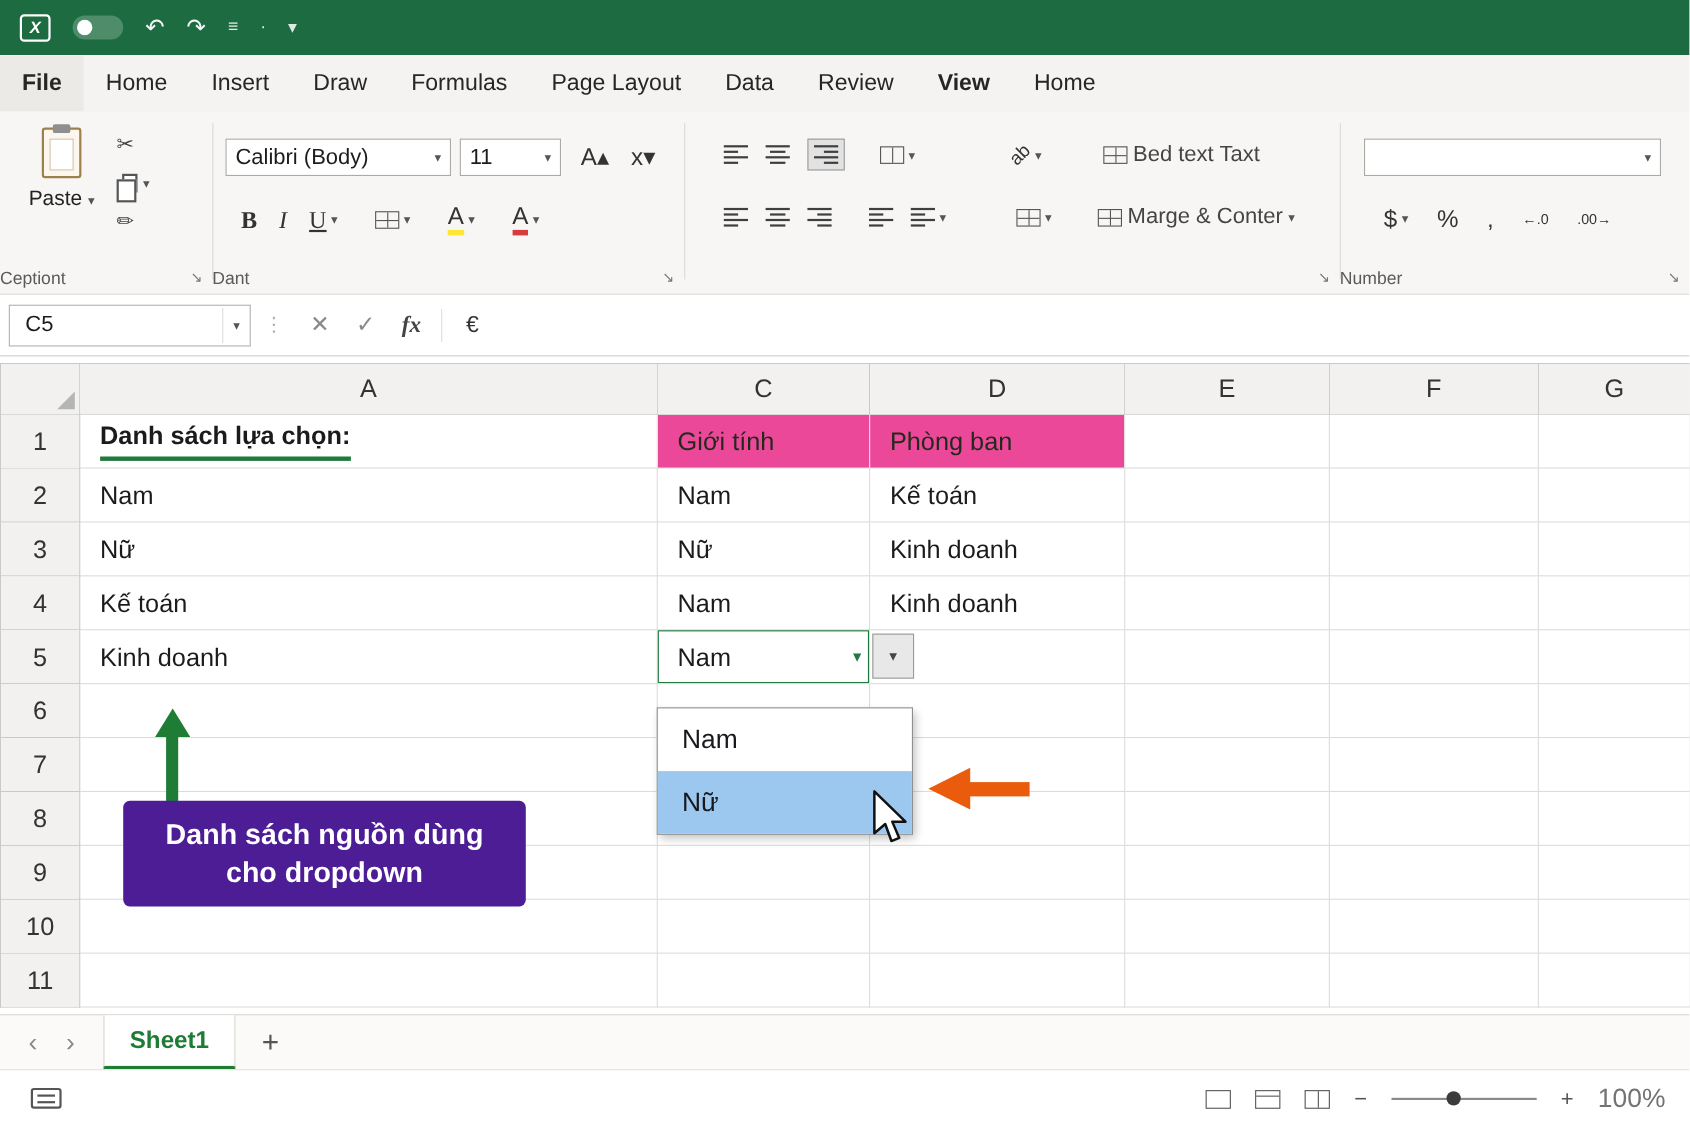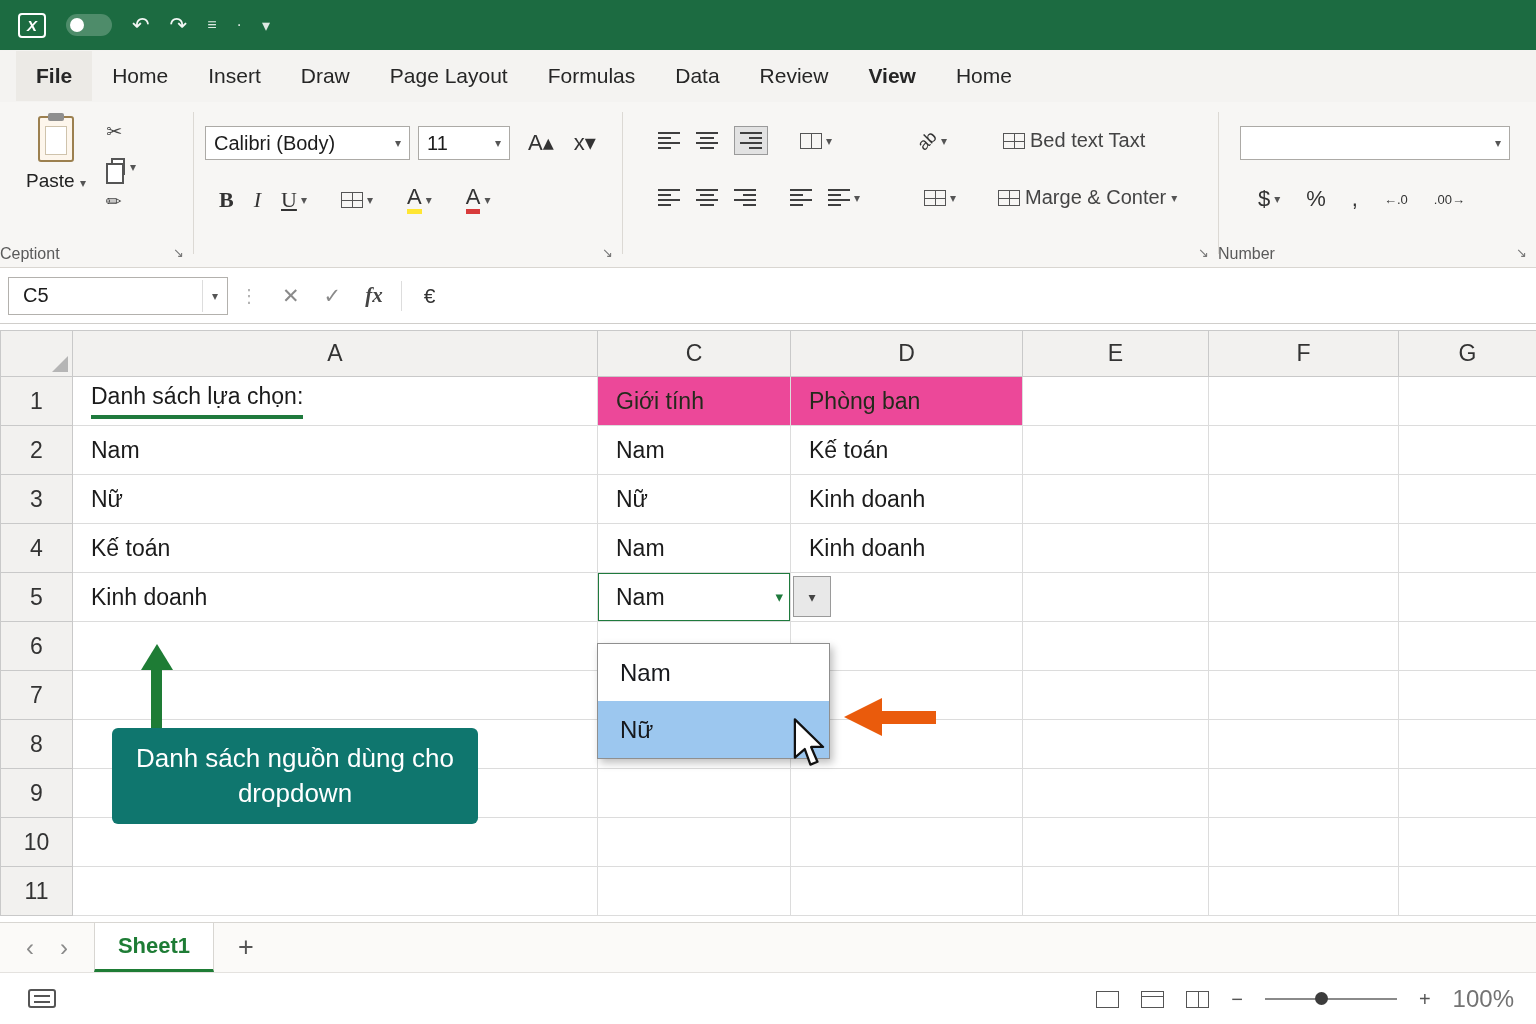--- a/index.html
+++ b/index.html
@@ -16,21 +16,21 @@
   .tb-pill{width:46px;height:22px;background:#4e8c6a;border-radius:11px;position:relative;display:inline-block}
   .tb-pill .knob{position:absolute;left:4px;top:4px;width:14px;height:14px;border-radius:50%;background:#fff}
   .tb-ic{font-size:21px;color:#fff;opacity:.95}
   .tb-ic.sm{font-size:16px;opacity:.85}
   .tb-search{position:absolute;left:1075px;top:9px;width:445px;height:33px;border-radius:4px;
     background:rgba(255,255,255,.45);display:flex;align-items:center;padding-left:26px;
     font-size:20px;color:#17301f}
 
   
   #menubar{position:absolute;left:0;top:50px;width:1536px;height:52px;background:#f4f3f1;
-    display:flex;align-items:center;padding-left:16px;font-size:21px;color:#262626}
+    display:flex;align-items:center;font-size:21px;color:#262626}
   .mtab{padding:13px 20px;white-space:nowrap}
   .mtab.file{font-weight:bold;background:#eceae6}
   .mtab.bold{font-weight:bold}
 
   
   #ribbon{position:absolute;left:0;top:102px;width:1536px;height:166px;background:#f7f6f4;
     border-bottom:1px solid #d9d6d1}
   .group{position:absolute;top:0;height:166px}
   .grp-label{position:absolute;bottom:5px;left:0;width:100%;text-align:left;font-size:16px;color:#5a5a5a}
   .launcher{position:absolute;bottom:8px;right:9px;font-size:13px;color:#777}
@@ -86,41 +86,41 @@
   .fcontent{margin-left:16px;font-size:21px;color:#333}
 
   
   #sheet{position:absolute;left:0;top:330px;width:1536px;height:592px;background:#fff}
   #grid{border-collapse:collapse;table-layout:fixed;width:1536px}
   #grid th{background:#f2f1ef;border:1px solid #c9c9c9;font-weight:normal;font-size:23px;color:#333;
     height:46px;text-align:center;position:relative}
   #grid th.rh{width:72px}
   #grid td{height:49px;border:1px solid #dcdcdc;font-size:23px;color:#1b1b1b;padding-left:18px;
     background:#fff;overflow:hidden;white-space:nowrap}
-  #grid td.b{font-weight:normal}
+  #grid td.b{font-weight:bold}
   #grid td.hgreen{background:#ec4899;color:#232a1c}
   .ugreen{display:inline-block;border-bottom:4px solid #1f7a3d;padding-bottom:5px}
   td.selcell{position:relative}
   td.selcell::after{content:"";position:absolute;inset:-1px;border:2px solid #1f7a3d;pointer-events:none}
   .incar{position:absolute;right:7px;top:50%;transform:translateY(-50%);color:#1f7a3d;font-size:15px}
   .tri{position:absolute;right:4px;bottom:4px;width:0;height:0;
     border-left:16px solid transparent;border-bottom:16px solid #b5b5b5}
 
   .dd-btn{position:absolute;left:793px;top:246px;width:38px;height:41px;background:#e8e8e8;
     border:1px solid #9a9a9a;display:flex;align-items:center;justify-content:center;color:#444;font-size:14px}
   .dd-panel{position:absolute;left:597px;top:313px;width:233px;background:#fff;border:1px solid #8f8f8f;
     box-shadow:3px 4px 8px rgba(0,0,0,.25)}
   .dd-item{height:57px;display:flex;align-items:center;padding-left:22px;font-size:24px;color:#16181c}
   .dd-item.hl{background:#9cc7ef}
 
   .g-arrow-head{position:absolute;left:141px;top:314px;width:0;height:0;
     border-left:16px solid transparent;border-right:16px solid transparent;border-bottom:26px solid #1e7c35}
   .g-arrow-shaft{position:absolute;left:151px;top:338px;width:11px;height:62px;background:#1e7c35}
-  .g-box{position:absolute;left:112px;top:398px;width:366px;min-height:96px;background:#0f766e;
-    border-radius:6px;color:#fff;font-weight:normal;font-size:26px;text-align:center;
+  .g-box{position:absolute;left:112px;top:398px;width:366px;min-height:96px;background:#4c1d95;
+    border-radius:6px;color:#fff;font-weight:bold;font-size:26px;text-align:center;
     display:flex;align-items:center;justify-content:center;padding:12px 22px;line-height:1.35}
   .o-box{position:absolute;left:935px;top:358px;width:446px;height:60px;background:#ea5b0c;border-radius:4px;
     color:#fff;font-weight:bold;font-size:26px;display:flex;align-items:center;justify-content:center;white-space:nowrap}
   .o-arrow-shaft{position:absolute;left:880px;top:381px;width:56px;height:13px;background:#ea5b0c}
   .o-arrow-head{position:absolute;left:844px;top:368px;width:0;height:0;
     border-top:19px solid transparent;border-bottom:19px solid transparent;border-right:38px solid #ea5b0c}
   .cursor{position:absolute;left:792px;top:388px}
 
   
   #sheetbar{position:absolute;left:0;top:922px;width:1536px;height:50px;background:#fbfaf8;
@@ -165,22 +165,22 @@
       <span class="tb-ic sm">·</span>
       <span class="tb-ic sm">▾</span>
     </div>
   </header>
 
   <nav id="menubar">
     <span class="mtab file">File</span>
     <span class="mtab">Home</span>
     <span class="mtab">Insert</span>
     <span class="mtab">Draw</span>
+    <span class="mtab">Formulas</span>
     <span class="mtab">Page Layout</span>
-    <span class="mtab">Formulas</span>
     <span class="mtab">Data</span>
     <span class="mtab">Review</span>
     <span class="mtab bold">View</span>
     <span class="mtab">Home</span>
   </nav>
 
   <div id="ribbon">
 
     <div class="group" style="left:0;width:193px">
       <div class="paste-btn">
@@ -227,20 +227,21 @@
           </span>
         <span class="ic" style="margin-left:14px">
             <span class="ayellow">A</span>
             <span class="car">▾</span>
           </span>
         <span class="ic" style="margin-left:14px">
             <span class="ared">A</span>
             <span class="car">▾</span>
           </span>
       </div>
+      <span class="grp-label">Dant</span>
       <span class="launcher">↘</span>
     </div>
     <div class="gdiv" style="left:622px"></div>
 
     <div class="group" style="left:622px;width:596px">
       <div class="r1" style="left:36px;gap:16px">
         <span class="bars l">
             <i></i>
             <i></i>
             <i></i>

